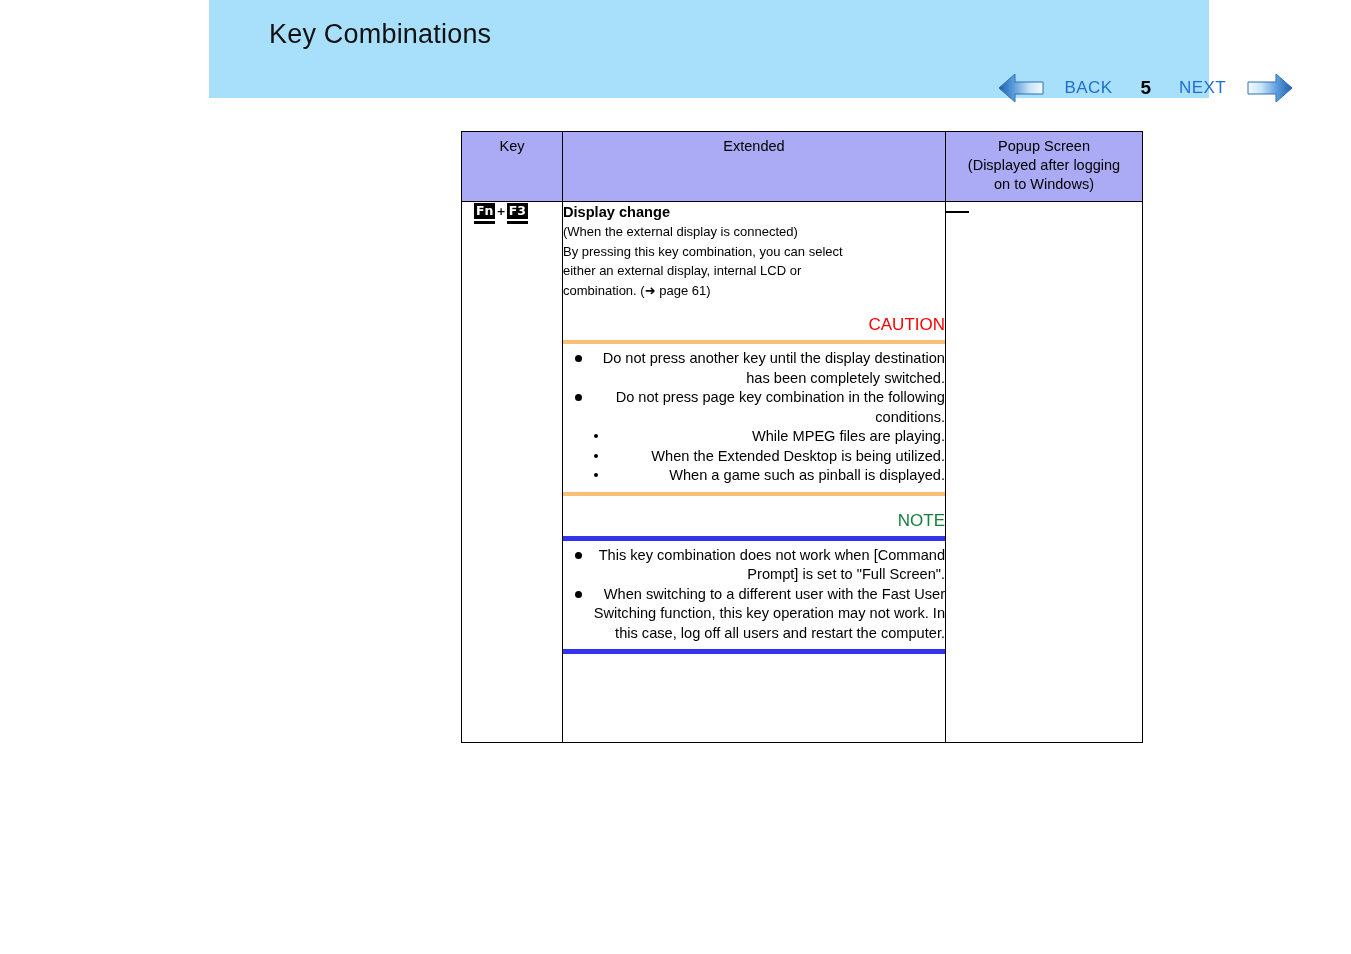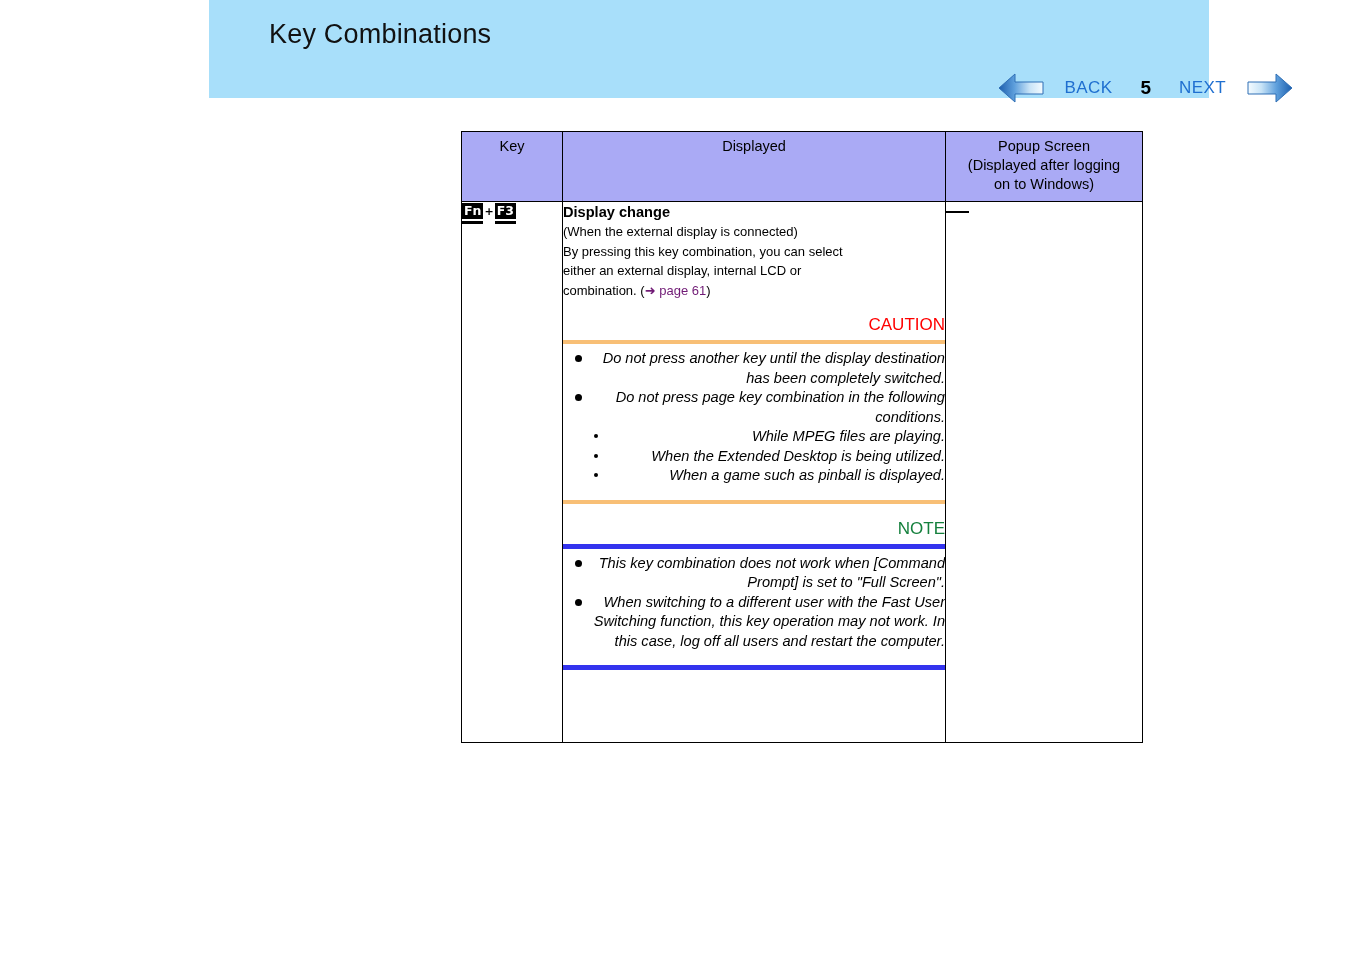--- a/index.html
+++ b/index.html
@@ -97,20 +97,21 @@
   th.col-fn    { width: 374px; }
   th.col-popup { width: 188px; }
 
   td.cell-key   { padding: 9px 0 0 0; text-align: left; height: 540px; }
   td.cell-fn    { padding: 6px 10px 14px 12px; }
   td.cell-popup { padding: 12px 0 0 12px; }
 
   
   .keycombo {
     display: inline-block;
+    margin-left: 12px;
     white-space: nowrap;
     line-height: 1;
   }
   .keycap {
     display: inline-block;
     background: #000000;
     color: #ffffff;
     font-family: "DejaVu Sans", sans-serif;
     font-weight: bold;
     font-size: 12.5px;
@@ -137,21 +138,21 @@
     font-weight: bold;
     line-height: 20px;
     margin: 0;
   }
   .fn-para {
     font-size: 13px;
     line-height: 19.5px;
     margin: 0;
   }
   .pagelink {
-    color: #701a75;
+    color: #000000;
     font-weight: normal;
     margin-top: 36px;
   }
   .pagelink .arrow-glyph {
     font-family: "DejaVu Sans", sans-serif;
     font-weight: bold;
   }
 
   
   .callout { margin-top: 14px; text-align: right; }
@@ -161,22 +162,21 @@
     margin: 0 0 4px 10px;
   }
   .callout.caution .callout-title { color: #ff0000; }
   .callout.note .callout-title    { color: #15803d; margin-left: 20px; }
 
   .rule { height: 4px; width: 100%; }
   .callout.caution .rule { background: #f8bf76; }
   .callout.note .rule    { background: #3333ee; height: 5px; }
 
   .callout-body {
-    padding: 5px 0 14px 0;
-    font-style: italic;
+    padding: 5px 0 6px 0;
   }
   ul.bullets {
     list-style: none;
     margin: 0;
     padding: 0;
   }
   ul.bullets > li {
     position: relative;
     padding-left: 22px;
     font-size: 14.6px;
@@ -260,21 +260,21 @@
       </defs>
       <polygon points="45,17 29,3 29,11 1,11 1,23 29,23 29,31" fill="url(#gradNext)" stroke="#2f6fb5" stroke-width="1"></polygon>
     </svg>
   </span>
 </div>
 
 <table id="key-table">
   <thead>
     <tr>
       <th class="col-key">Key</th>
-      <th class="col-fn">Displayed</th>
+      <th class="col-fn">Extended</th>
       <th class="col-popup">
         <span>Popup Screen</span><br>
         <span>(Displayed after logging</span><br>
         <span>on to Windows)</span>
       </th>
     </tr>
   </thead>
   <tbody>
     <tr>
 

